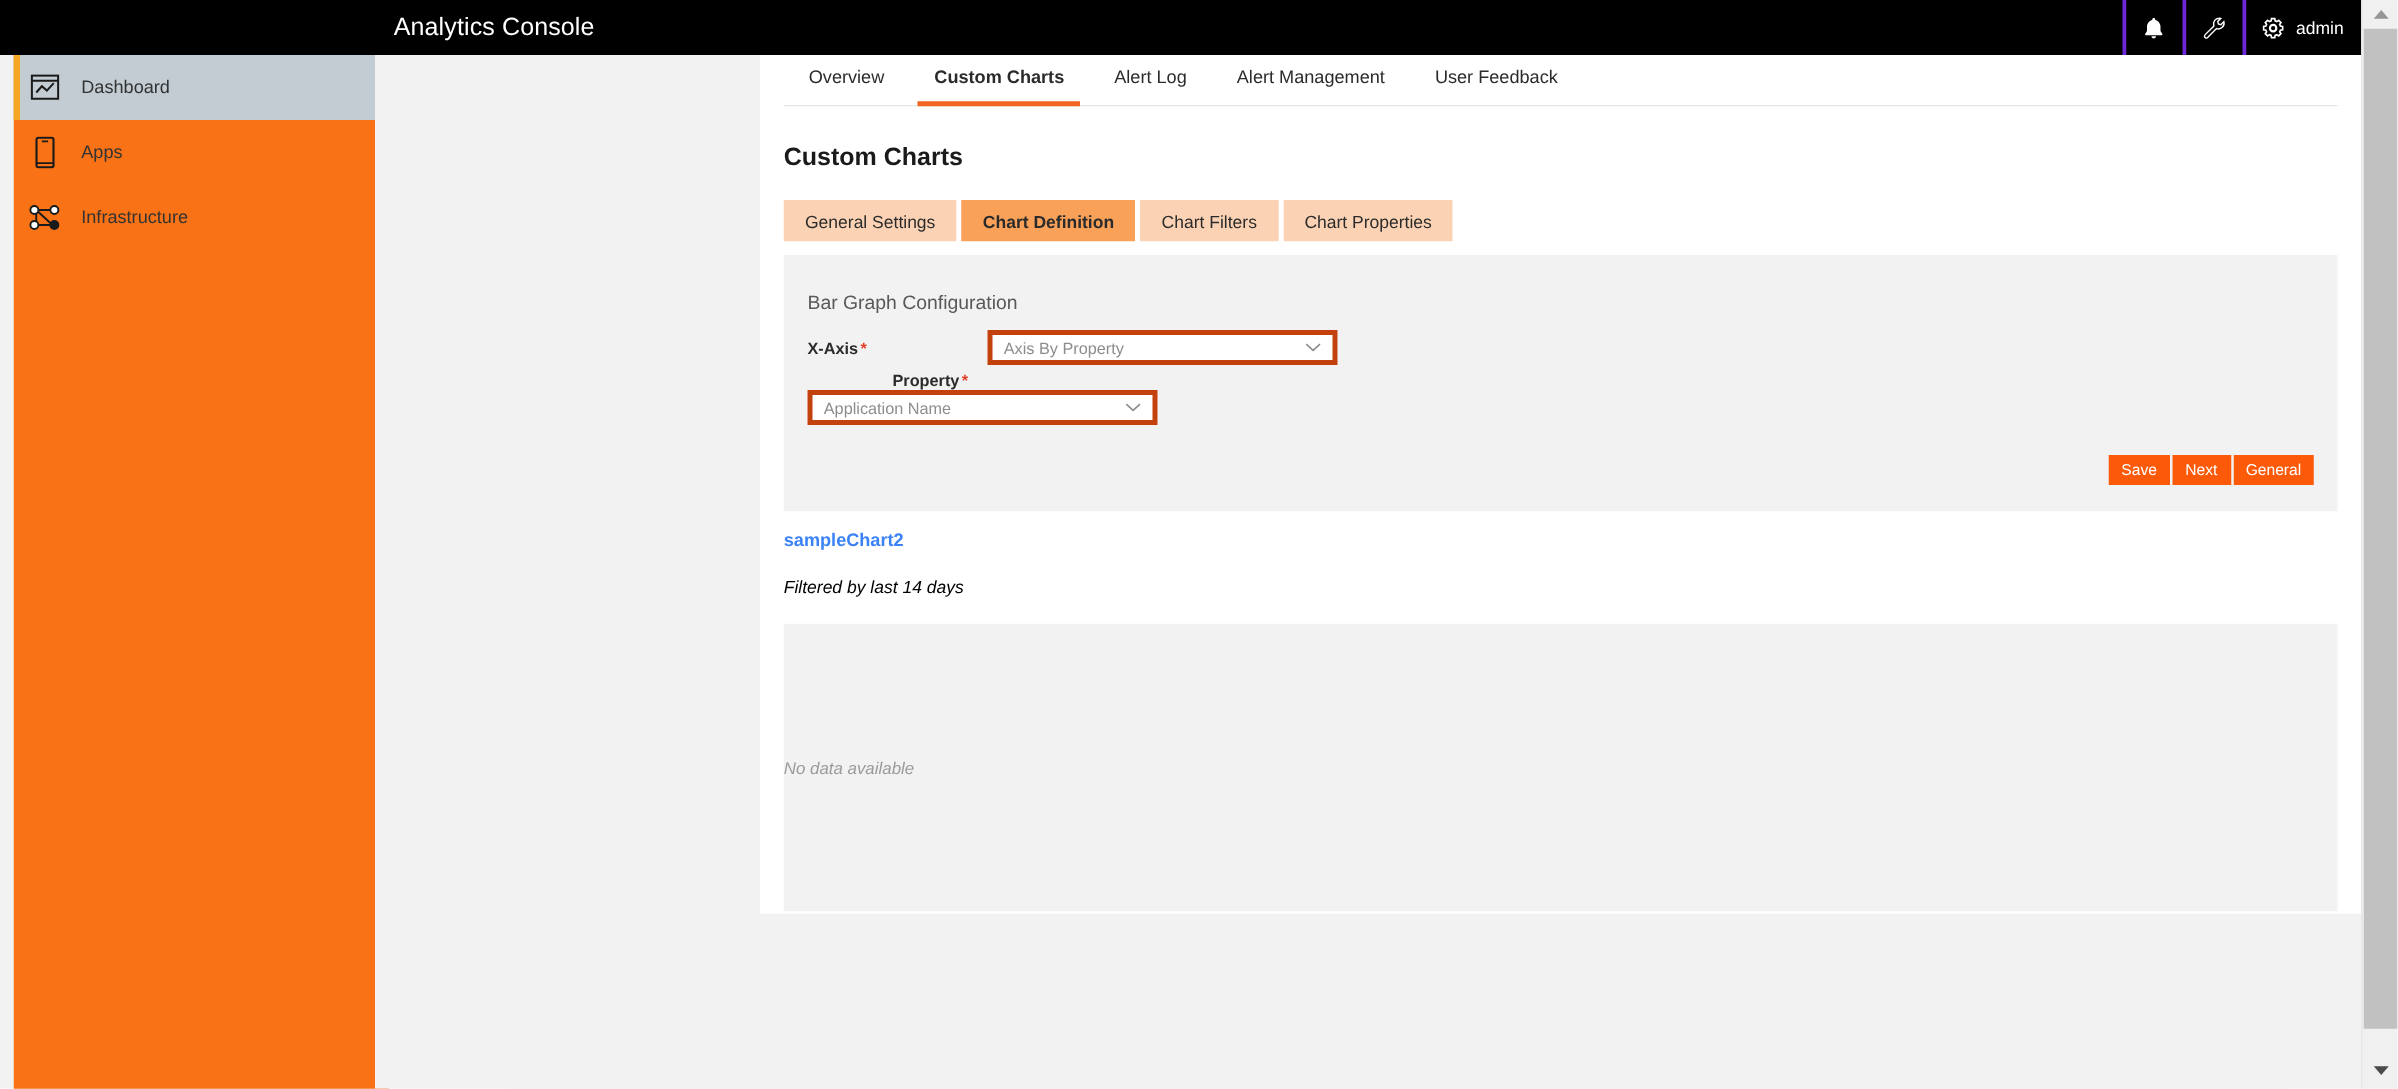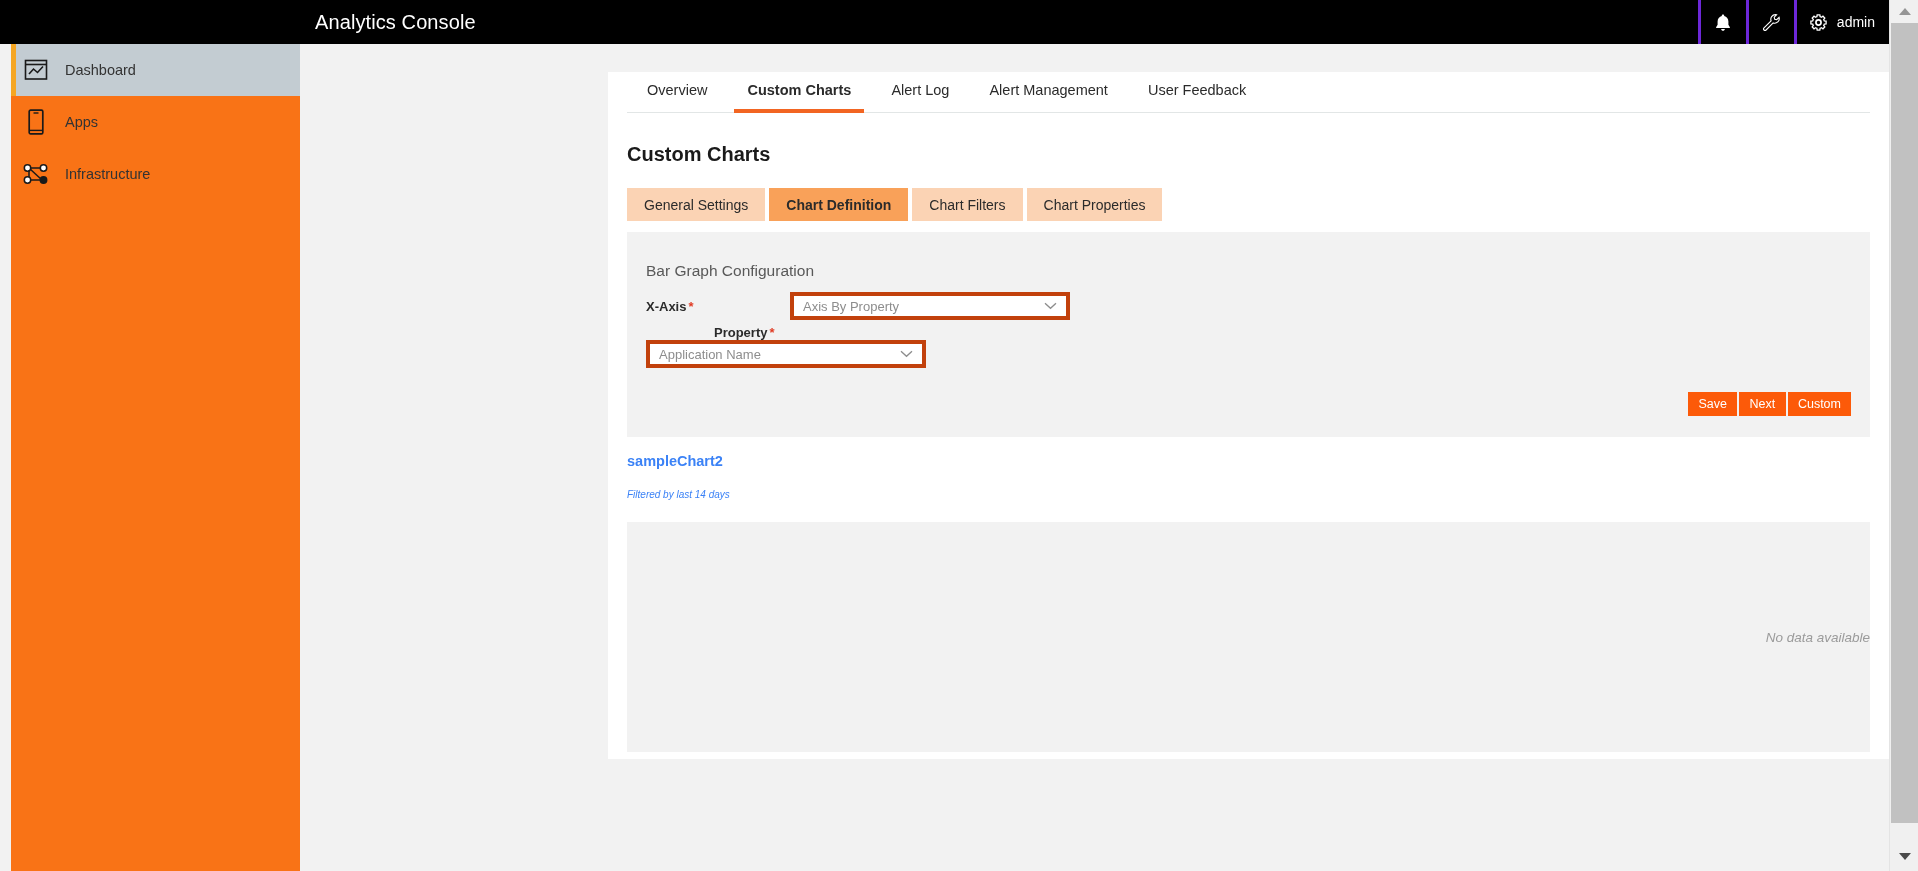--- a/index.html
+++ b/index.html
@@ -125,21 +125,20 @@
     background: #f2f2f2;
   }
 
   .panel {
     position: absolute;
     top: 0;
     left: 308px;
     width: 1281px;
     height: 687px;
     background: #ffffff;
-    margin-top: 28px;
   }
 
   
   .tabs {
     position: relative;
     height: 41px;
     margin: 0 19px 0 19px;
     border-bottom: 1px solid #e2e6e6;
     display: flex;
     align-items: flex-start;
@@ -270,31 +269,31 @@
 
   
   .chart-title {
     margin: 16px 0 0 19px;
     font-size: 14.5px;
     font-weight: bold;
     color: #3b82f6;
   }
   .chart-sub {
     margin: 20px 0 0 19px;
-    font-size: 10px;
+    font-size: 14px;
     font-style: italic;
-    color: #3b82f6;
+    color: #000000;
   }
   .chart-area {
     margin: 22px 19px 0 19px;
     height: 230px;
     background: #f2f2f2;
     display: flex;
     align-items: center;
-    justify-content: flex-end;
+    justify-content: flex-start;
   }
   .no-data {
     font-size: 13.5px;
     font-style: italic;
     color: #9b9b9b;
   }
 
   
   .scrollbar {
     position: absolute;
@@ -463,21 +462,21 @@
               <svg width="13" height="8" viewBox="0 0 13 8">
                   <polyline points="1,1.5 6.5,6.5 12,1.5" fill="none" stroke="#8d8d8d" stroke-width="1.3"></polyline>
                 </svg>
             </span>
           </div>
         </div>
 
         <div class="btn-row">
           <button class="btn">Save</button>
           <button class="btn">Next</button>
-          <button class="btn">Custom</button>
+          <button class="btn">General</button>
         </div>
 
       </div>
 
       <div class="chart-title">sampleChart2</div>
       <div class="chart-sub">Filtered by last 14 days</div>
       <div class="chart-area">
         <div class="no-data">No data available</div>
       </div>
 

